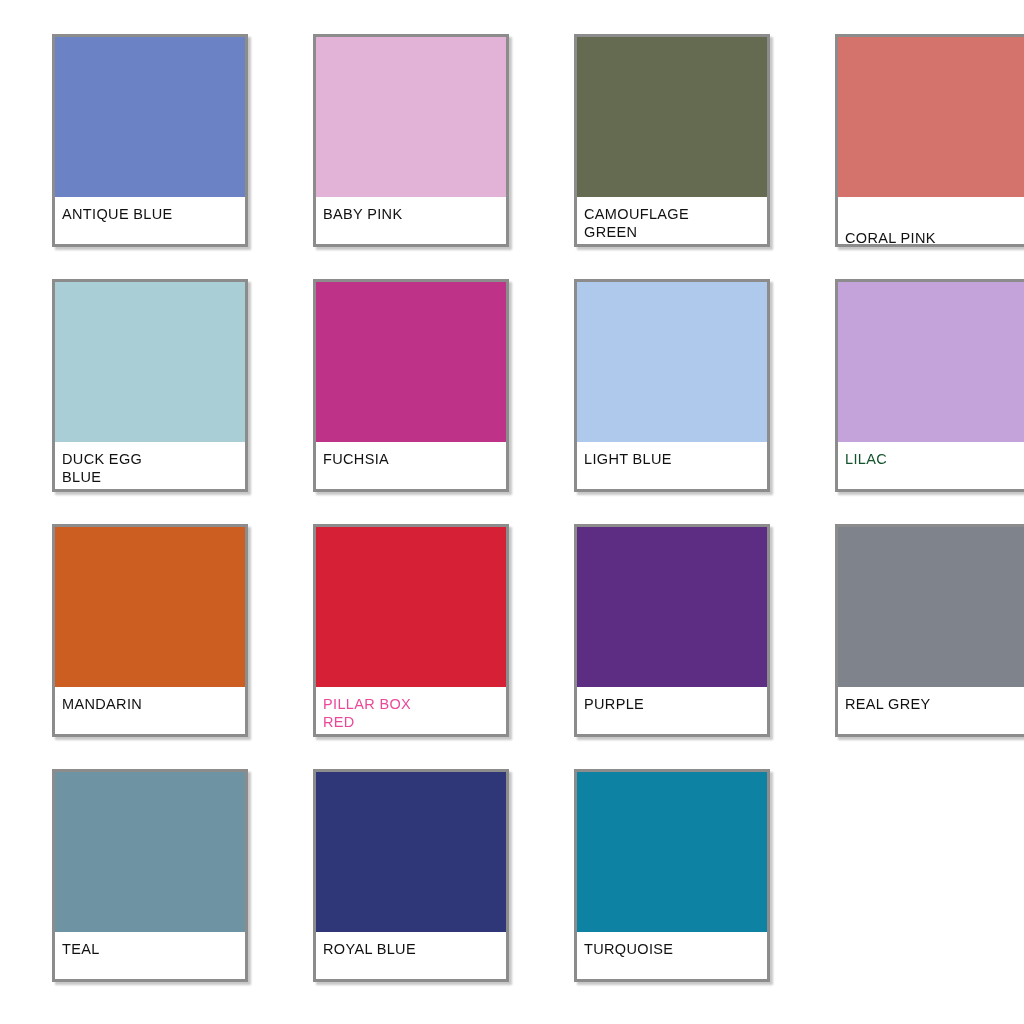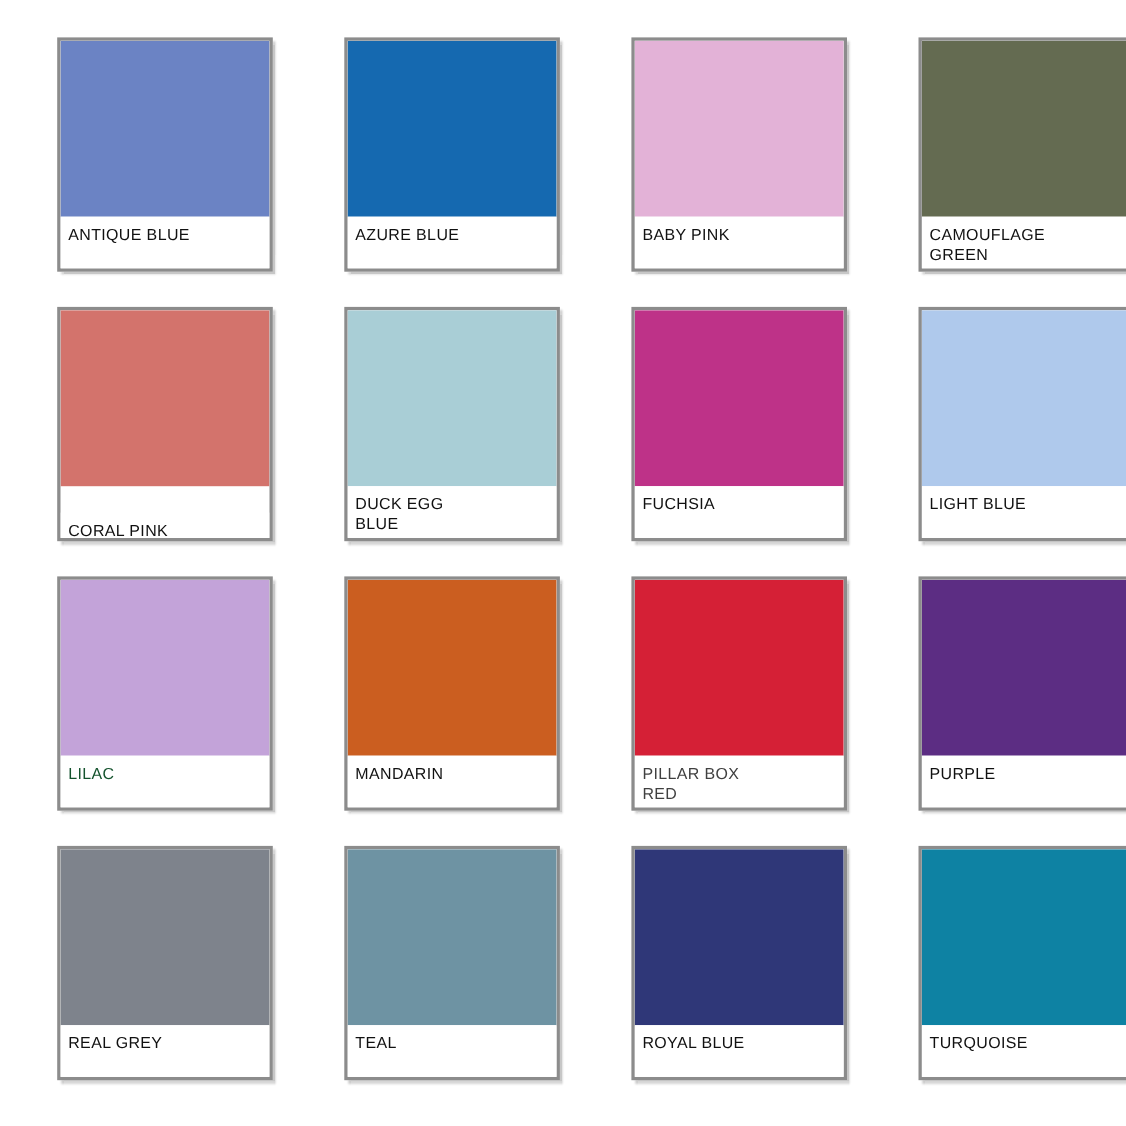--- a/index.html
+++ b/index.html
@@ -75,26 +75,20 @@
 <body>
 
 <div id="swatch-grid" style="background: rgb(255, 255, 255);">
     <div class="swatch-card" style="border-color: rgb(140, 140, 140);">
       <div class="swatch-color" style="background-color: rgb(107, 131, 196);"></div>
       <div class="swatch-label-area">
         <span class="swatch-label" style="color: rgb(17, 17, 17);">ANTIQUE BLUE</span>
       </div>
     </div>
     <div class="swatch-card" style="border-color: rgb(140, 140, 140);">
-      <div class="swatch-color" style="background-color: rgb(21, 105, 176);"></div>
-      <div class="swatch-label-area">
-        <span class="swatch-label" style="color: rgb(17, 17, 17);">AZURE BLUE</span>
-      </div>
-    </div>
-    <div class="swatch-card" style="border-color: rgb(140, 140, 140);">
       <div class="swatch-color" style="background-color: rgb(227, 178, 215);"></div>
       <div class="swatch-label-area">
         <span class="swatch-label" style="color: rgb(17, 17, 17);">BABY PINK</span>
       </div>
     </div>
     <div class="swatch-card" style="border-color: rgb(140, 140, 140);">
       <div class="swatch-color" style="background-color: rgb(100, 107, 81);"></div>
       <div class="swatch-label-area">
         <span class="swatch-label" style="color: rgb(17, 17, 17);">CAMOUFLAGE
 GREEN</span>
@@ -133,21 +127,21 @@
     </div>
     <div class="swatch-card" style="border-color: rgb(140, 140, 140);">
       <div class="swatch-color" style="background-color: rgb(203, 94, 32);"></div>
       <div class="swatch-label-area">
         <span class="swatch-label" style="color: rgb(17, 17, 17);">MANDARIN</span>
       </div>
     </div>
     <div class="swatch-card" style="border-color: rgb(140, 140, 140);">
       <div class="swatch-color" style="background-color: rgb(213, 32, 54);"></div>
       <div class="swatch-label-area">
-        <span class="swatch-label" style="color: #404040;">PILLAR BOX
+        <span class="swatch-label" style="color: #ec4899;">PILLAR BOX
 RED</span>
       </div>
     </div>
     <div class="swatch-card" style="border-color: rgb(140, 140, 140);">
       <div class="swatch-color" style="background-color: rgb(92, 45, 131);"></div>
       <div class="swatch-label-area">
         <span class="swatch-label" style="color: rgb(17, 17, 17);">PURPLE</span>
       </div>
     </div>
     <div class="swatch-card" style="border-color: rgb(140, 140, 140);">

